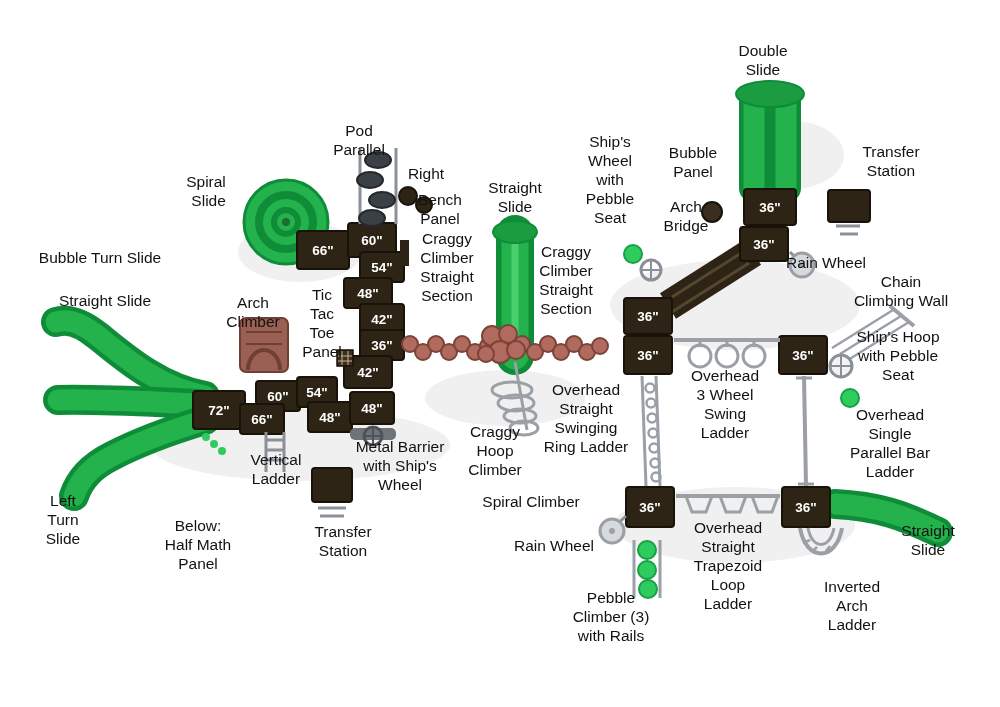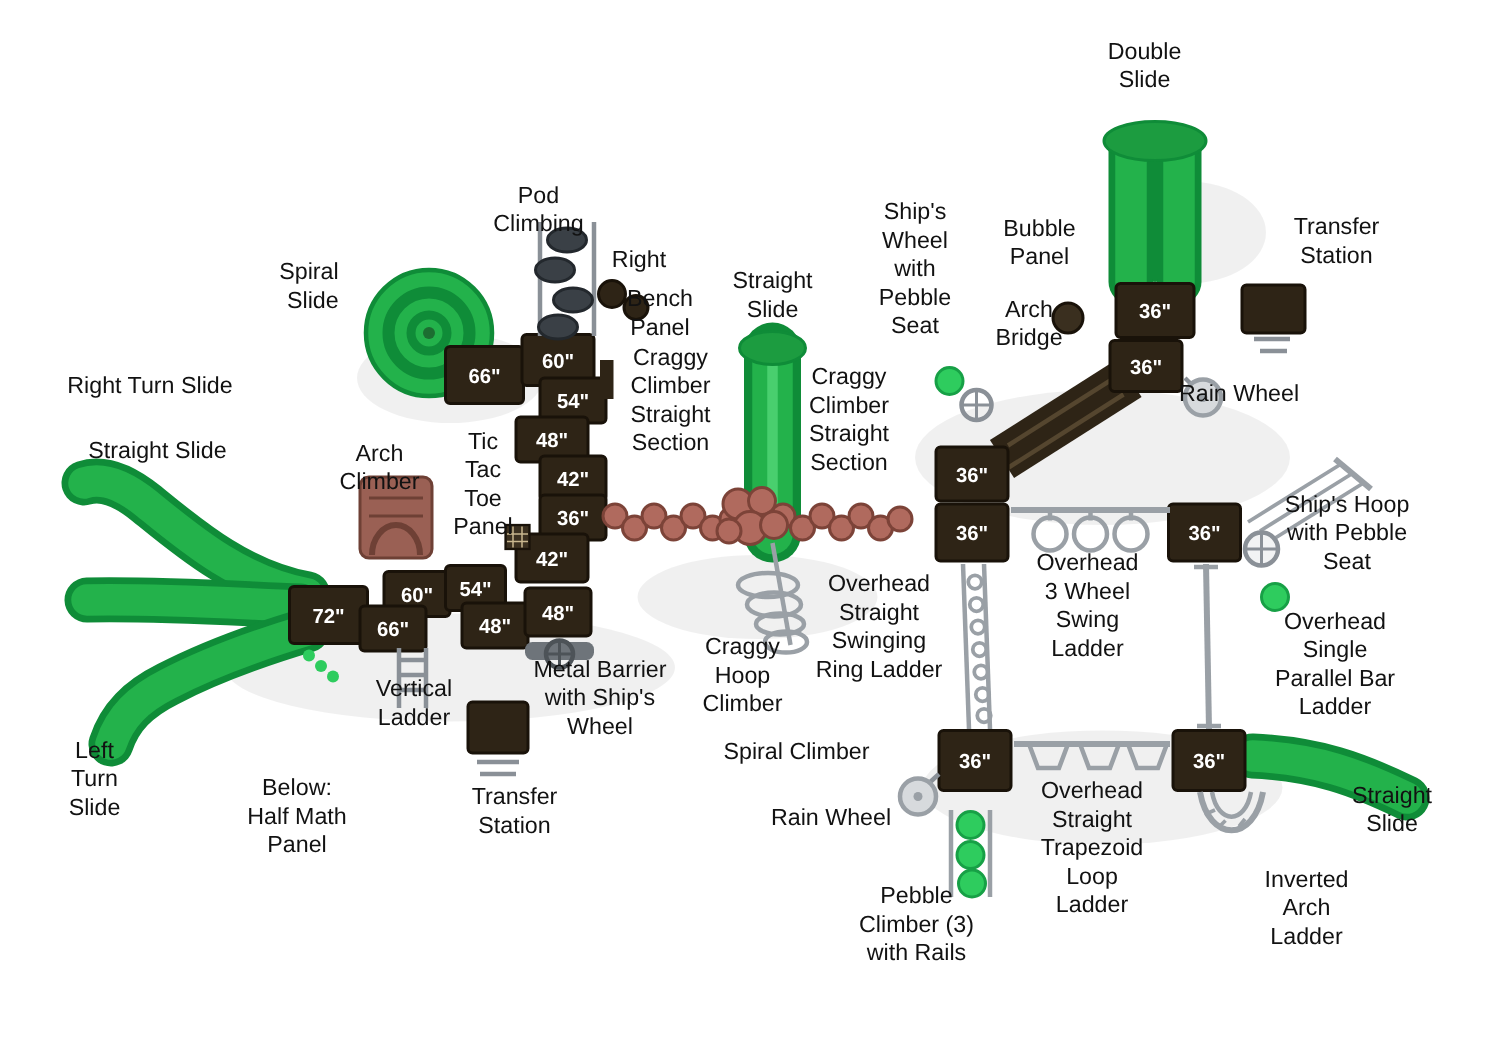--- a/index.html
+++ b/index.html
@@ -308,52 +308,54 @@
     <text class="m" x="770" y="212">36"</text>
     <text class="m" x="764" y="249">36"</text>
     <text class="m" x="648" y="321">36"</text>
     <text class="m" x="648" y="360">36"</text>
     <text class="m" x="803" y="360">36"</text>
     <text class="m" x="650" y="512">36"</text>
     <text class="m" x="806" y="512">36"</text>
   </g>
 </svg>
 
-<div class="lbl" style="left:763px; top:26px;">Double
+<div class="lbl" style="left:763px; top:42px;">Double
 Slide</div>
 <div class="lbl" style="left:359px; top:122px;">Pod
-Climbing</div>
+Parallel</div>
 <div class="lbl" style="left:426px; top:165px;">Right</div>
 <div class="lbl" style="left:206px; top:173px;text-align:right;">Spiral
 Slide</div>
 <div class="lbl" style="left:440px; top:191px;">Bench
 Panel</div>
 <div class="lbl" style="left:515px; top:179px;">Straight
 Slide</div>
 <div class="lbl" style="left:610px; top:133px;">Ship's
 Wheel
 with
 Pebble
 Seat</div>
 <div class="lbl" style="left:693px; top:144px;">Bubble
 Panel</div>
 <div class="lbl" style="left:891px; top:143px;">Transfer
 Station</div>
 <div class="lbl" style="left:686px; top:198px;">Arch
 Bridge</div>
-<div class="lbl" style="left:100px; top:249px;">Right Turn Slide</div>
+<div class="lbl" style="left:100px; top:249px;">Bubble Turn Slide</div>
 <div class="lbl" style="left:447px; top:230px;">Craggy
 Climber
 Straight
 Section</div>
 <div class="lbl" style="left:566px; top:243px;">Craggy
 Climber
 Straight
 Section</div>
 <div class="lbl" style="left:826px; top:254px;">Rain Wheel</div>
+<div class="lbl" style="left:901px; top:273px;">Chain
+Climbing Wall</div>
 <div class="lbl" style="left:105px; top:292px;">Straight Slide</div>
 <div class="lbl" style="left:253px; top:294px;">Arch
 Climber</div>
 <div class="lbl" style="left:322px; top:286px;">Tic
 Tac
 Toe
 Panel</div>
 <div class="lbl" style="left:898px; top:328px;">Ship's Hoop
 with Pebble
 Seat</div>
@@ -386,20 +388,20 @@
 <div class="lbl" style="left:343px; top:523px;">Transfer
 Station</div>
 <div class="lbl" style="left:554px; top:537px;">Rain Wheel</div>
 <div class="lbl" style="left:928px; top:522px;">Straight
 Slide</div>
 <div class="lbl" style="left:728px; top:519px;">Overhead
 Straight
 Trapezoid
 Loop
 Ladder</div>
-<div class="lbl" style="left:871px; top:578px;">Inverted
+<div class="lbl" style="left:852px; top:578px;">Inverted
 Arch
 Ladder</div>
 <div class="lbl" style="left:611px; top:589px;">Pebble
 Climber (3)
 with Rails</div>
 
 </div>
 
 </body></html>

